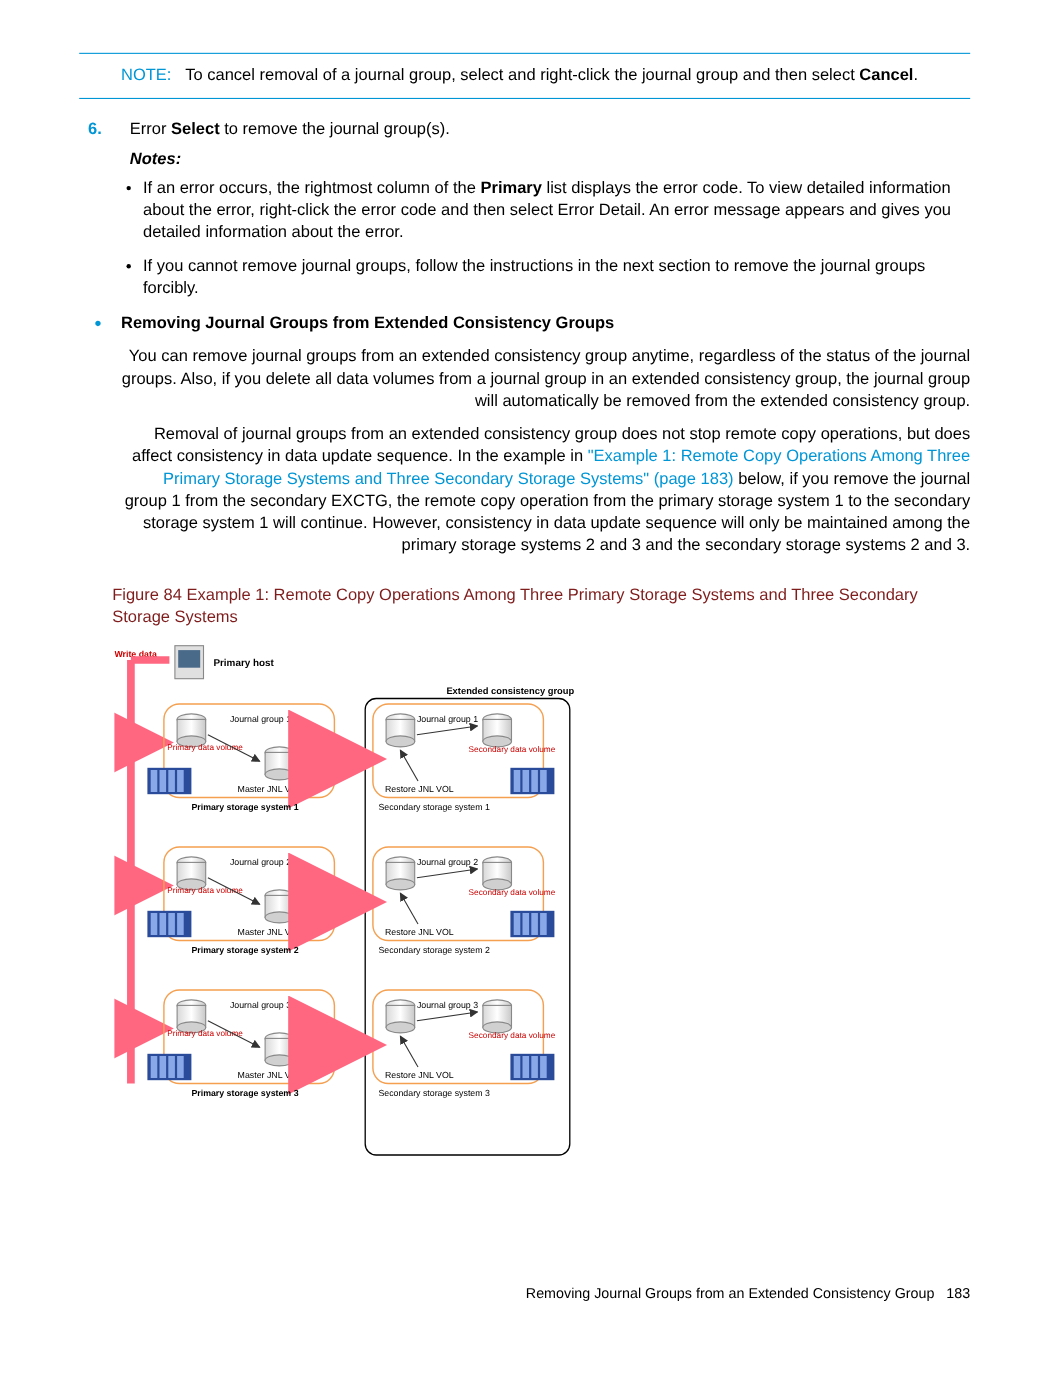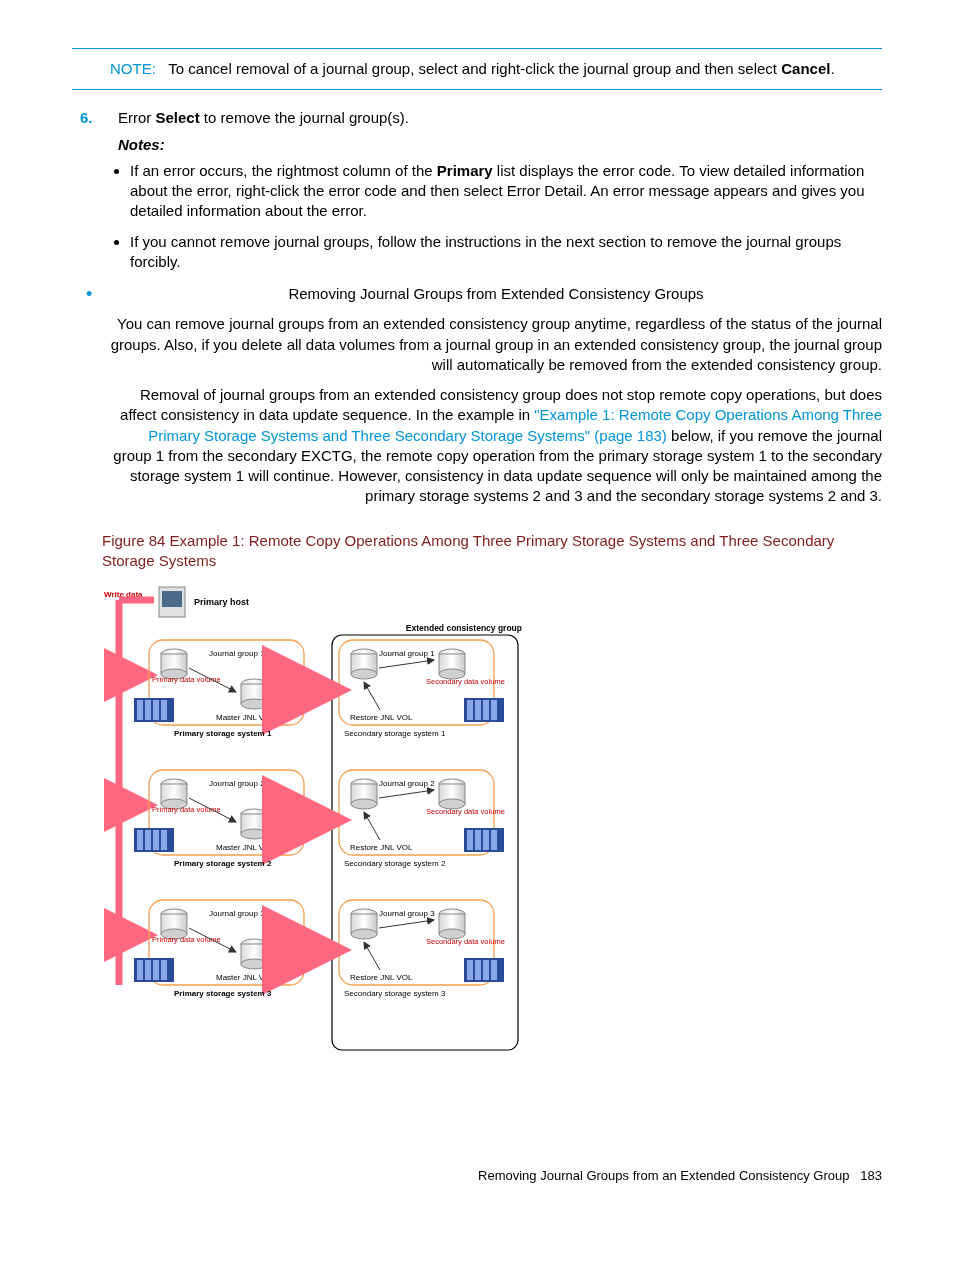--- a/index.html
+++ b/index.html
@@ -22,21 +22,21 @@
   .step-row { display: flex; margin-bottom: 6px; }
   .step-num { color: #0096d6; font-weight: bold; width: 38px; flex-shrink: 0; text-align: left; padding-left: 8px;}
   .step-body { flex: 1; }
   .notes-italic { font-style: italic; font-weight: bold; margin-top: 6px; }
   ul.inner { margin: 6px 0 12px 0; padding-left: 58px; }
   ul.inner li { margin-bottom: 10px; }
   ul.inner li::marker { color: #000; }
   ul.outer { list-style: none; margin: 0; padding-left: 8px; }
   ul.outer > li { position: relative; padding-left: 30px; margin-bottom: 10px; }
   ul.outer > li::before { content: "•"; color: #0096d6; font-size: 18px; position: absolute; left: 6px; top: -2px; }
-  .heading-bold { font-weight: normal; text-align: center; }
+  .heading-bold { font-weight: bold; }
   .para { margin: 10px 0 10px 30px; text-align: right; }
   .link { color: #0096d6; }
   .fig-caption { color: #7f1d1d; font-weight: normal; margin: 24px 0 14px 30px; }
   .diagram-wrap { margin-left: 32px; width: 420px; }
   svg { display: block; }
   .footer { text-align: right; font-size: 13px; margin-top: 112px; }
 </style>
 </head>
 <body>
 

